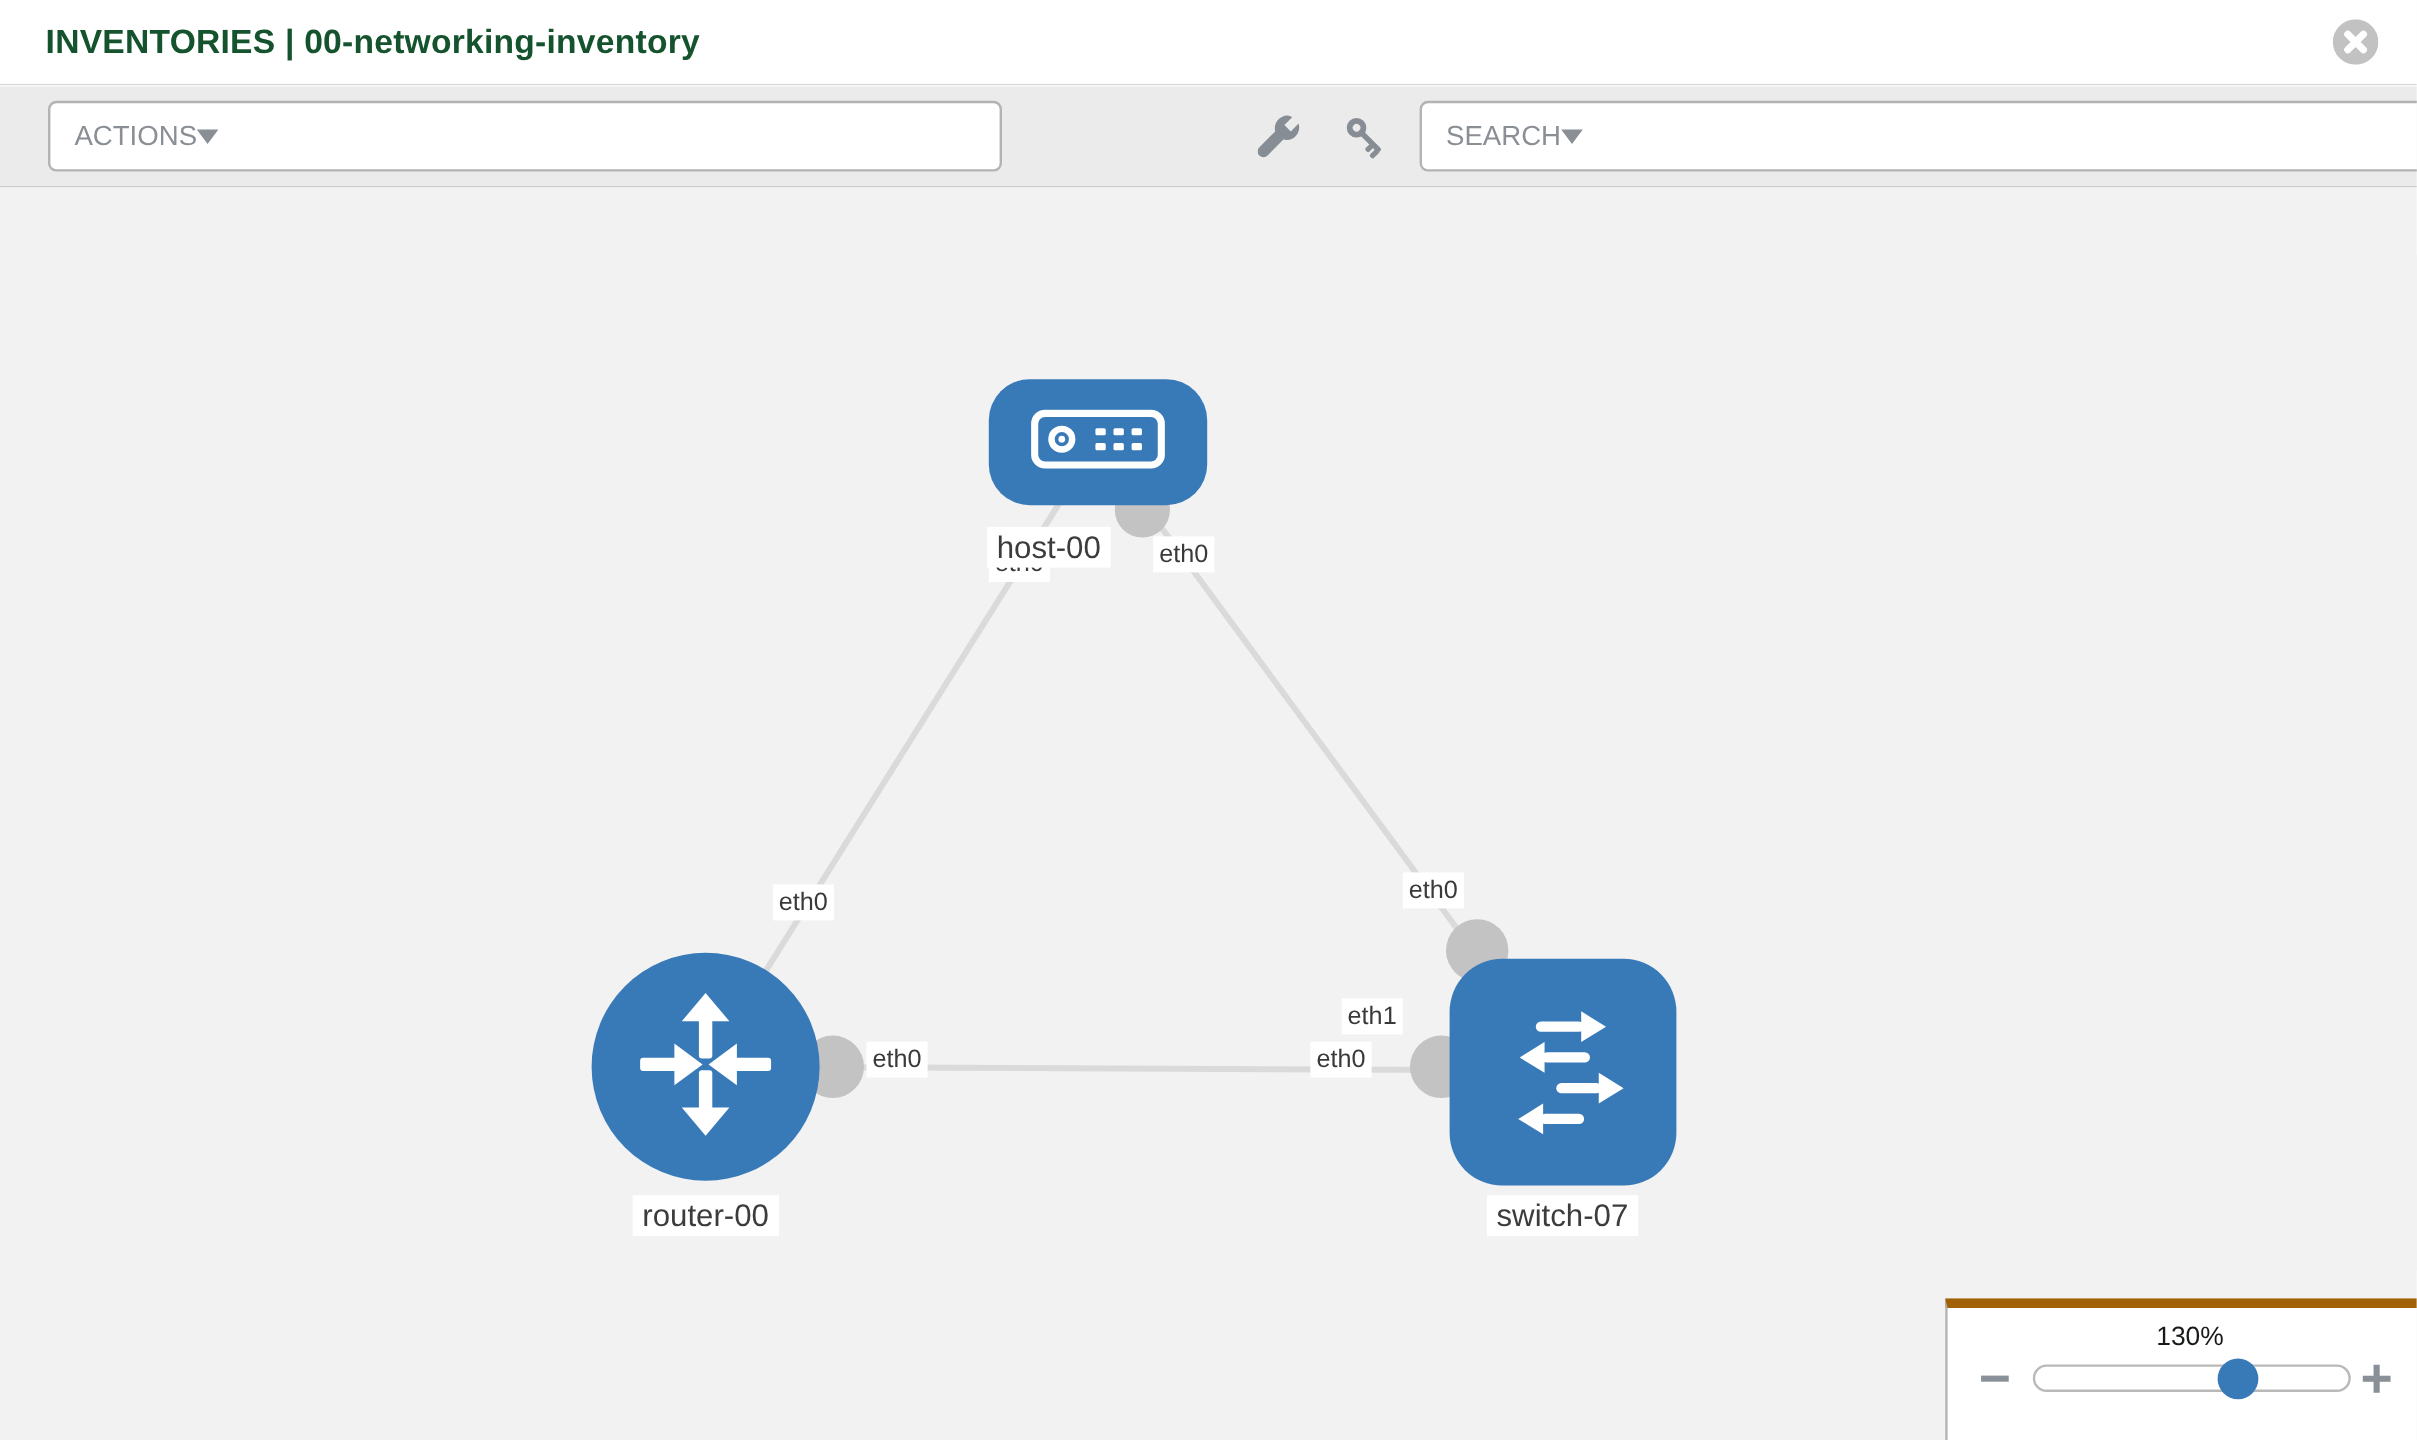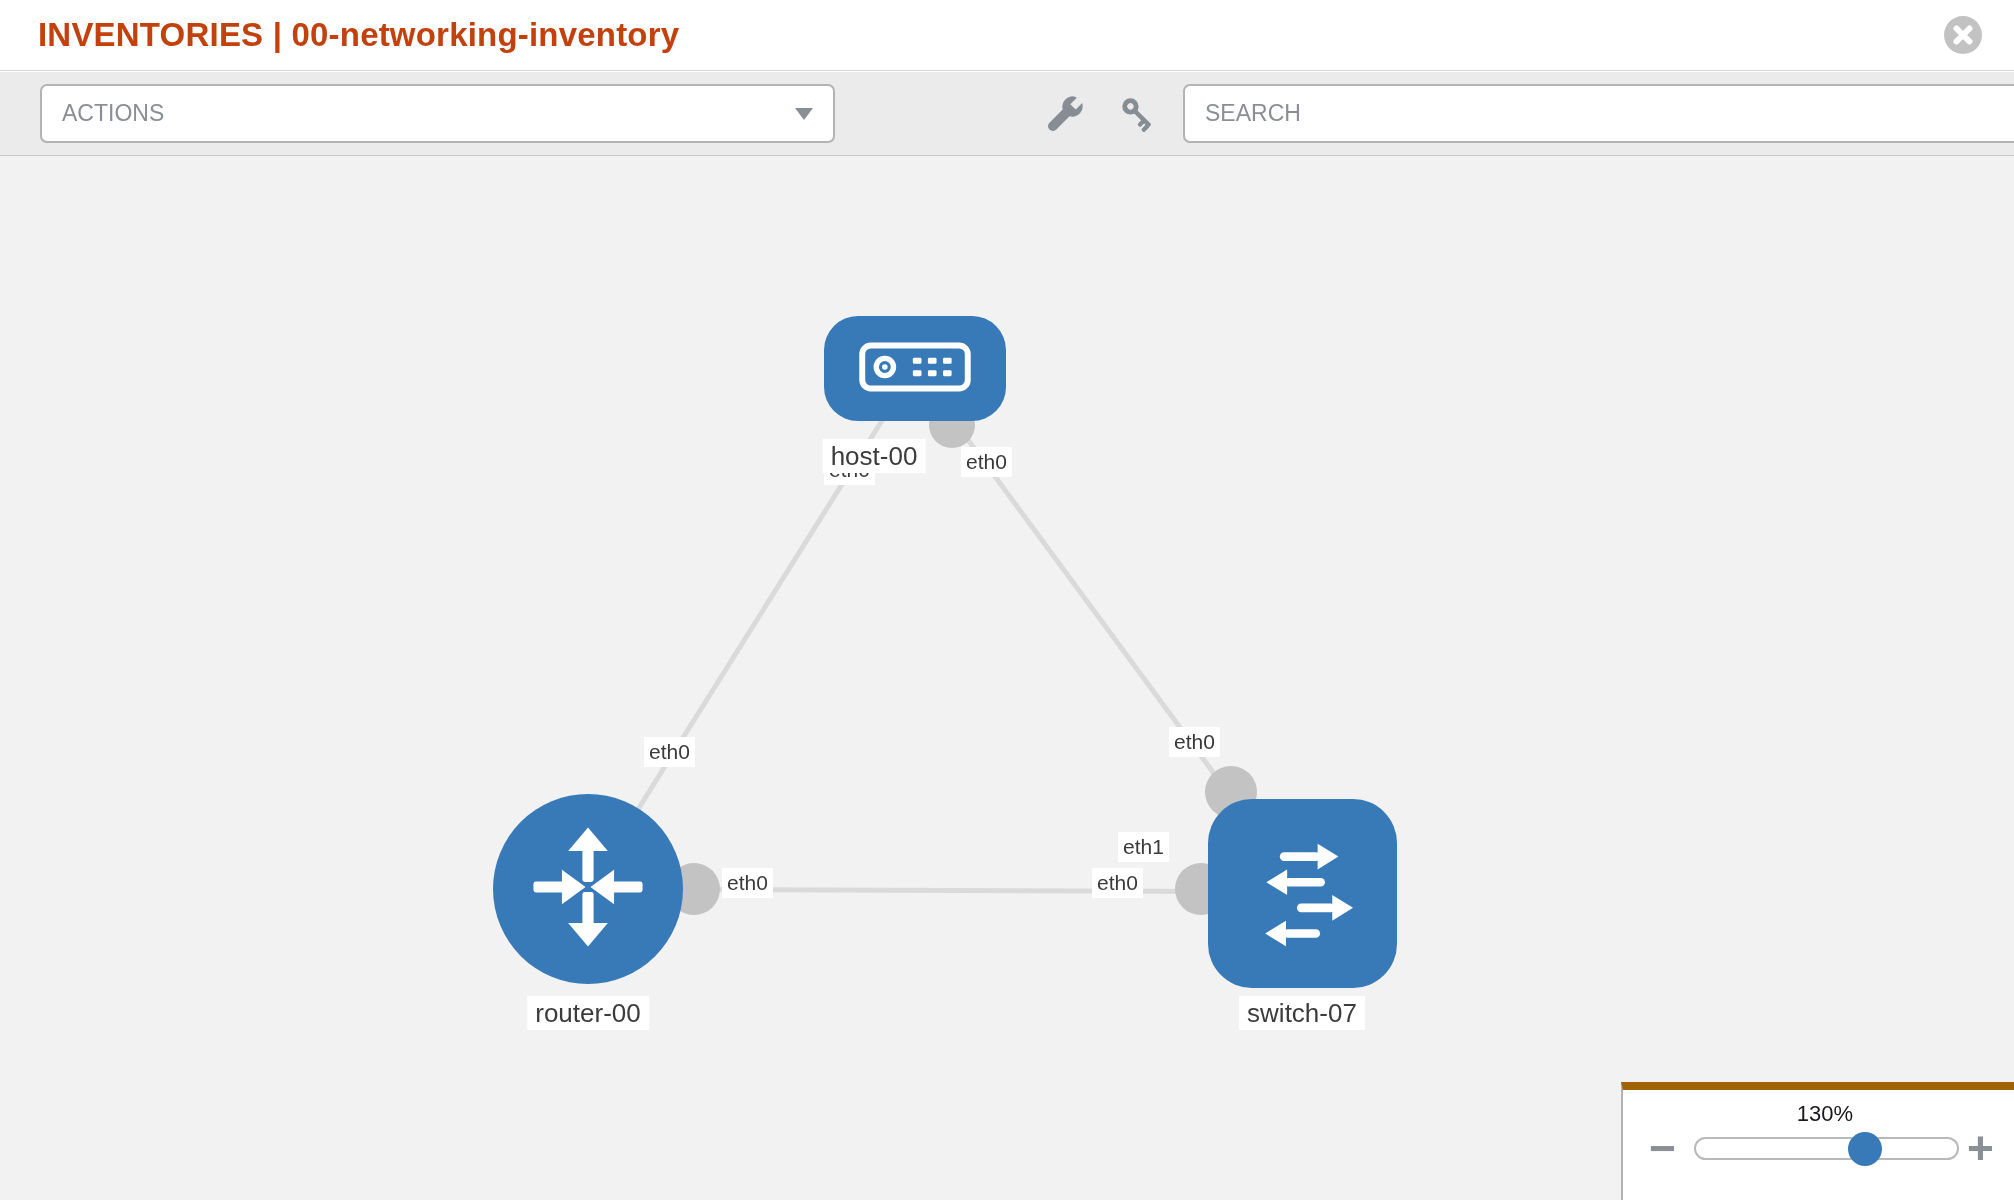--- a/index.html
+++ b/index.html
@@ -11,26 +11,26 @@
   }
   *{box-sizing:border-box}
   html,body{margin:0;padding:0}
   body{
     width:2014px;height:1200px;overflow:hidden;position:relative;
     font-family:"Liberation Sans","DejaVu Sans",sans-serif;background:#fff;
   }
   
   .header{position:absolute;left:0;top:0;width:2014px;height:71px;background:#fff;border-bottom:1px solid #d6d6d6}
   .title{position:absolute;left:38px;top:50%;transform:translateY(-50%);
-    font-size:33px;font-weight:bold;color:#c2410c;letter-spacing:.2px;white-space:nowrap}
+    font-size:28px;font-weight:bold;color:#14532d;letter-spacing:.2px;white-space:nowrap}
   .close-btn{position:absolute;left:1944px;top:16px;width:38px;height:38px;cursor:pointer}
   
   .toolbar{position:absolute;left:0;top:72px;width:2014px;height:84px;background:var(--toolbar-bg);border-bottom:1px solid #c9c9c9}
   .select-box{position:absolute;top:12px;height:59px;background:#fff;border:2px solid #b3b3b3;border-radius:7px;
-    display:flex;align-items:center;justify-content:space-between;padding:0 20px;color:#8a8f96;font-size:23px;cursor:pointer}
+    display:flex;align-items:center;padding:0 20px;color:#8a8f96;font-size:23px;cursor:pointer}
   .select-actions{left:40px;width:795px}
   .select-search{left:1183px;width:948px}
   .caret{width:0;height:0;border-left:9px solid transparent;border-right:9px solid transparent;border-top:12px solid #8a8f96}
   .tool-icon{position:absolute;top:22px;width:40px;height:40px;cursor:pointer}
   .tool-icon.wrench{left:1048px}
   .tool-icon.key{left:1118px}
   
   .canvas{position:absolute;left:0;top:156px;width:2014px;height:1044px;background:var(--canvas-bg)}
   svg.graph{position:absolute;left:0;top:0;z-index:1}
   .graph line{stroke:var(--edge-gray);stroke-width:5px}

